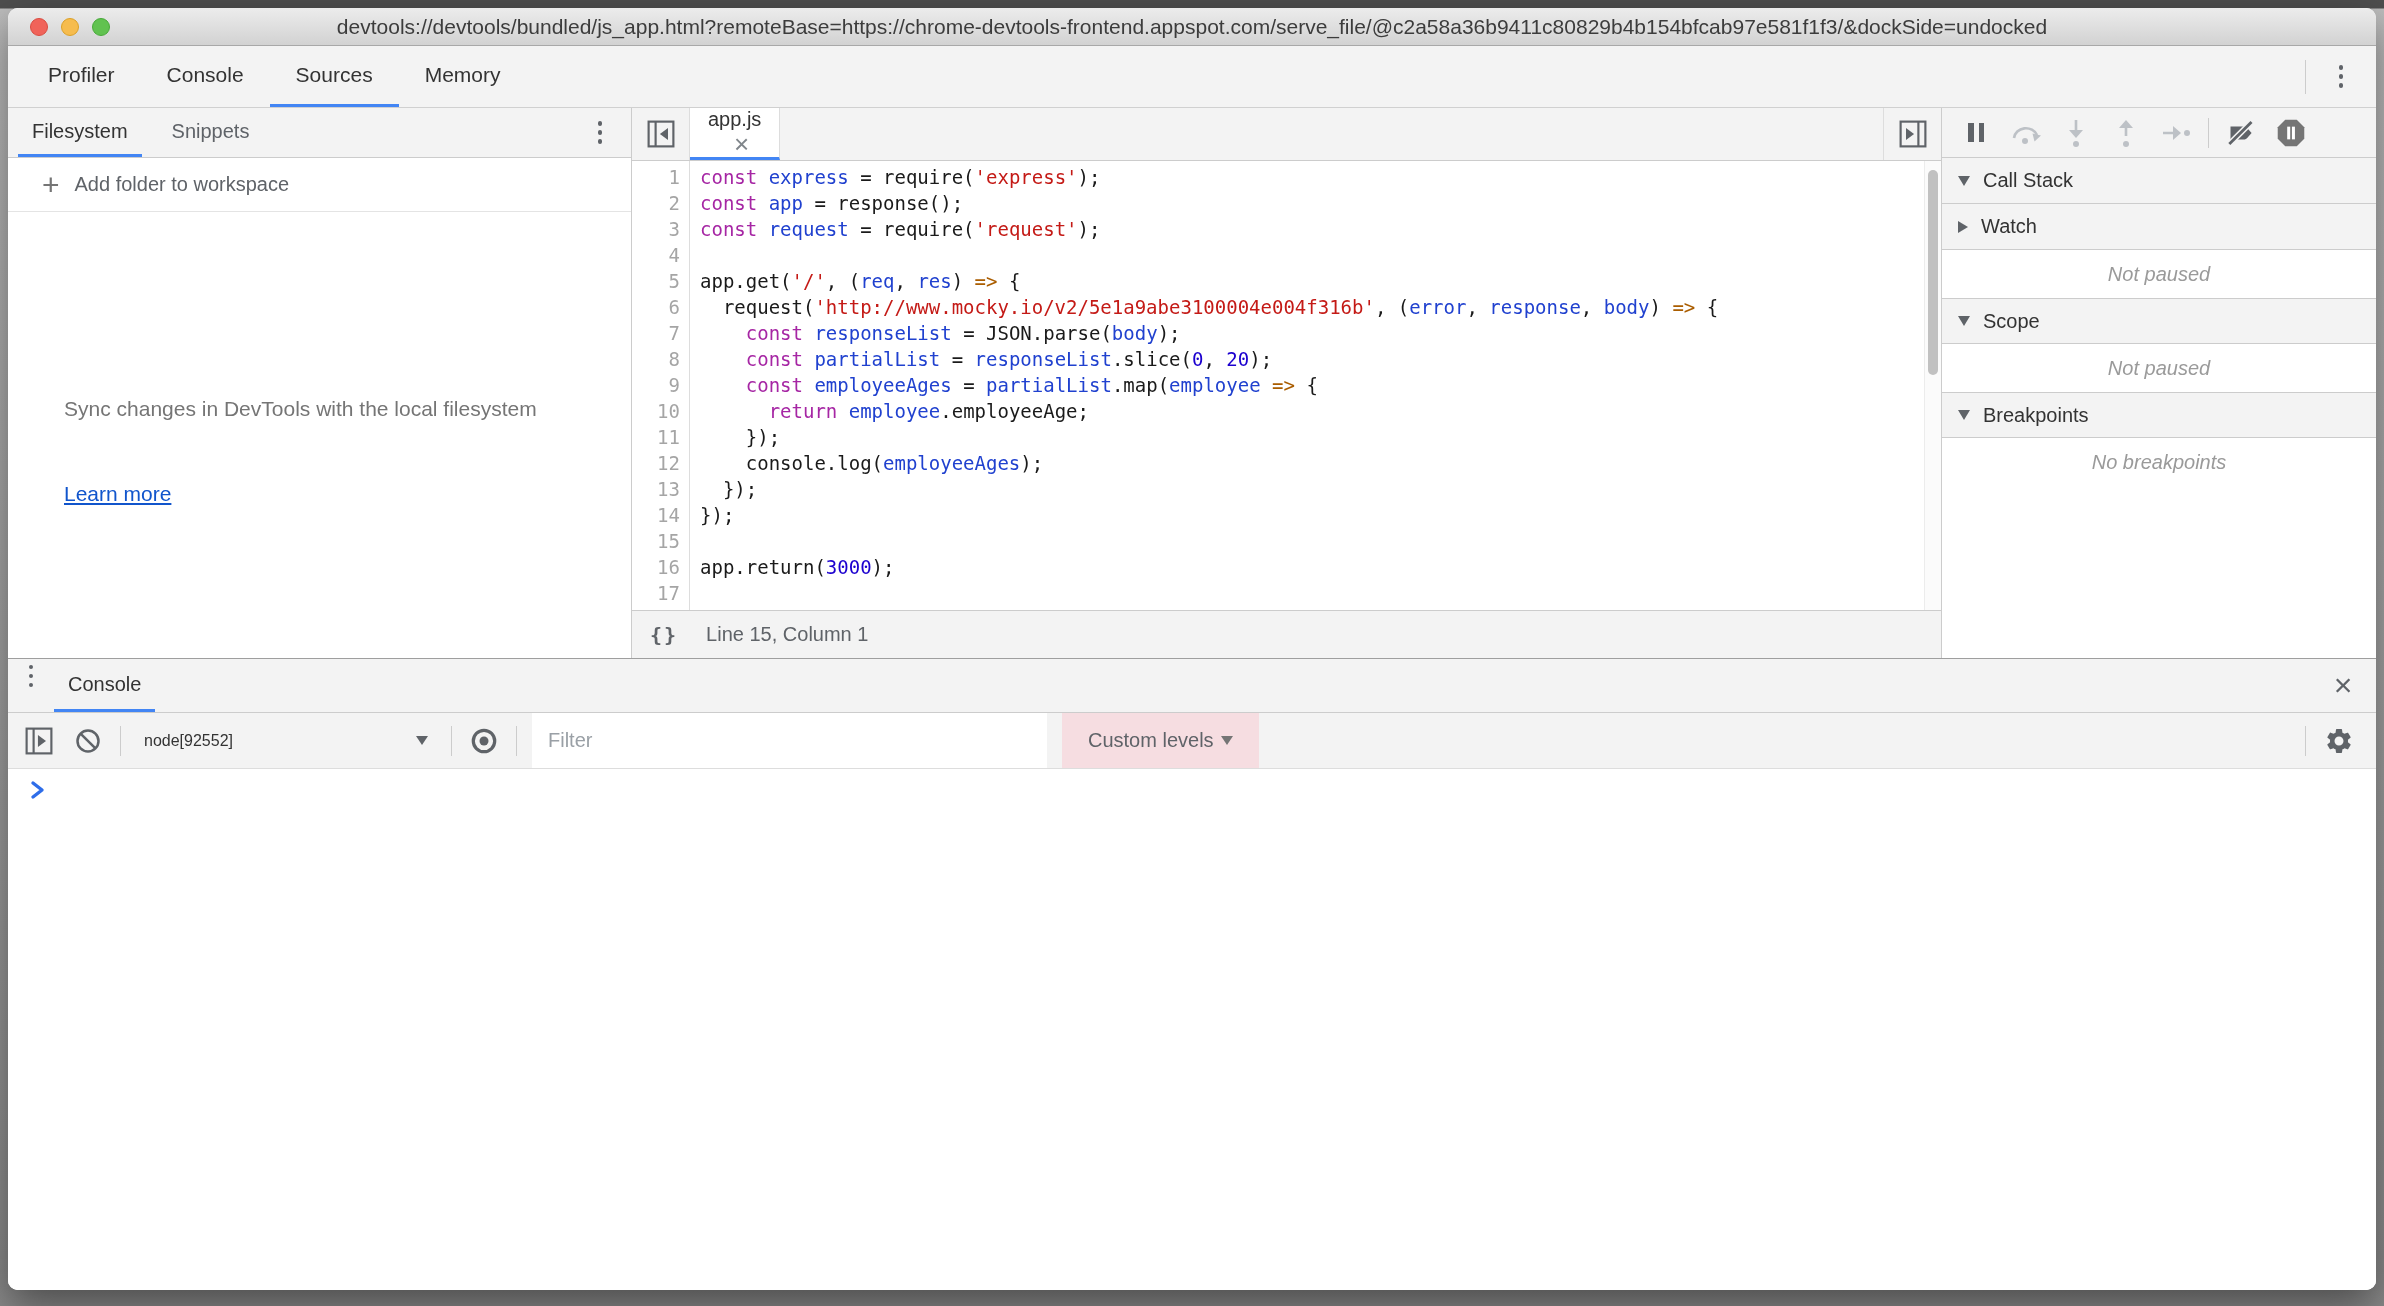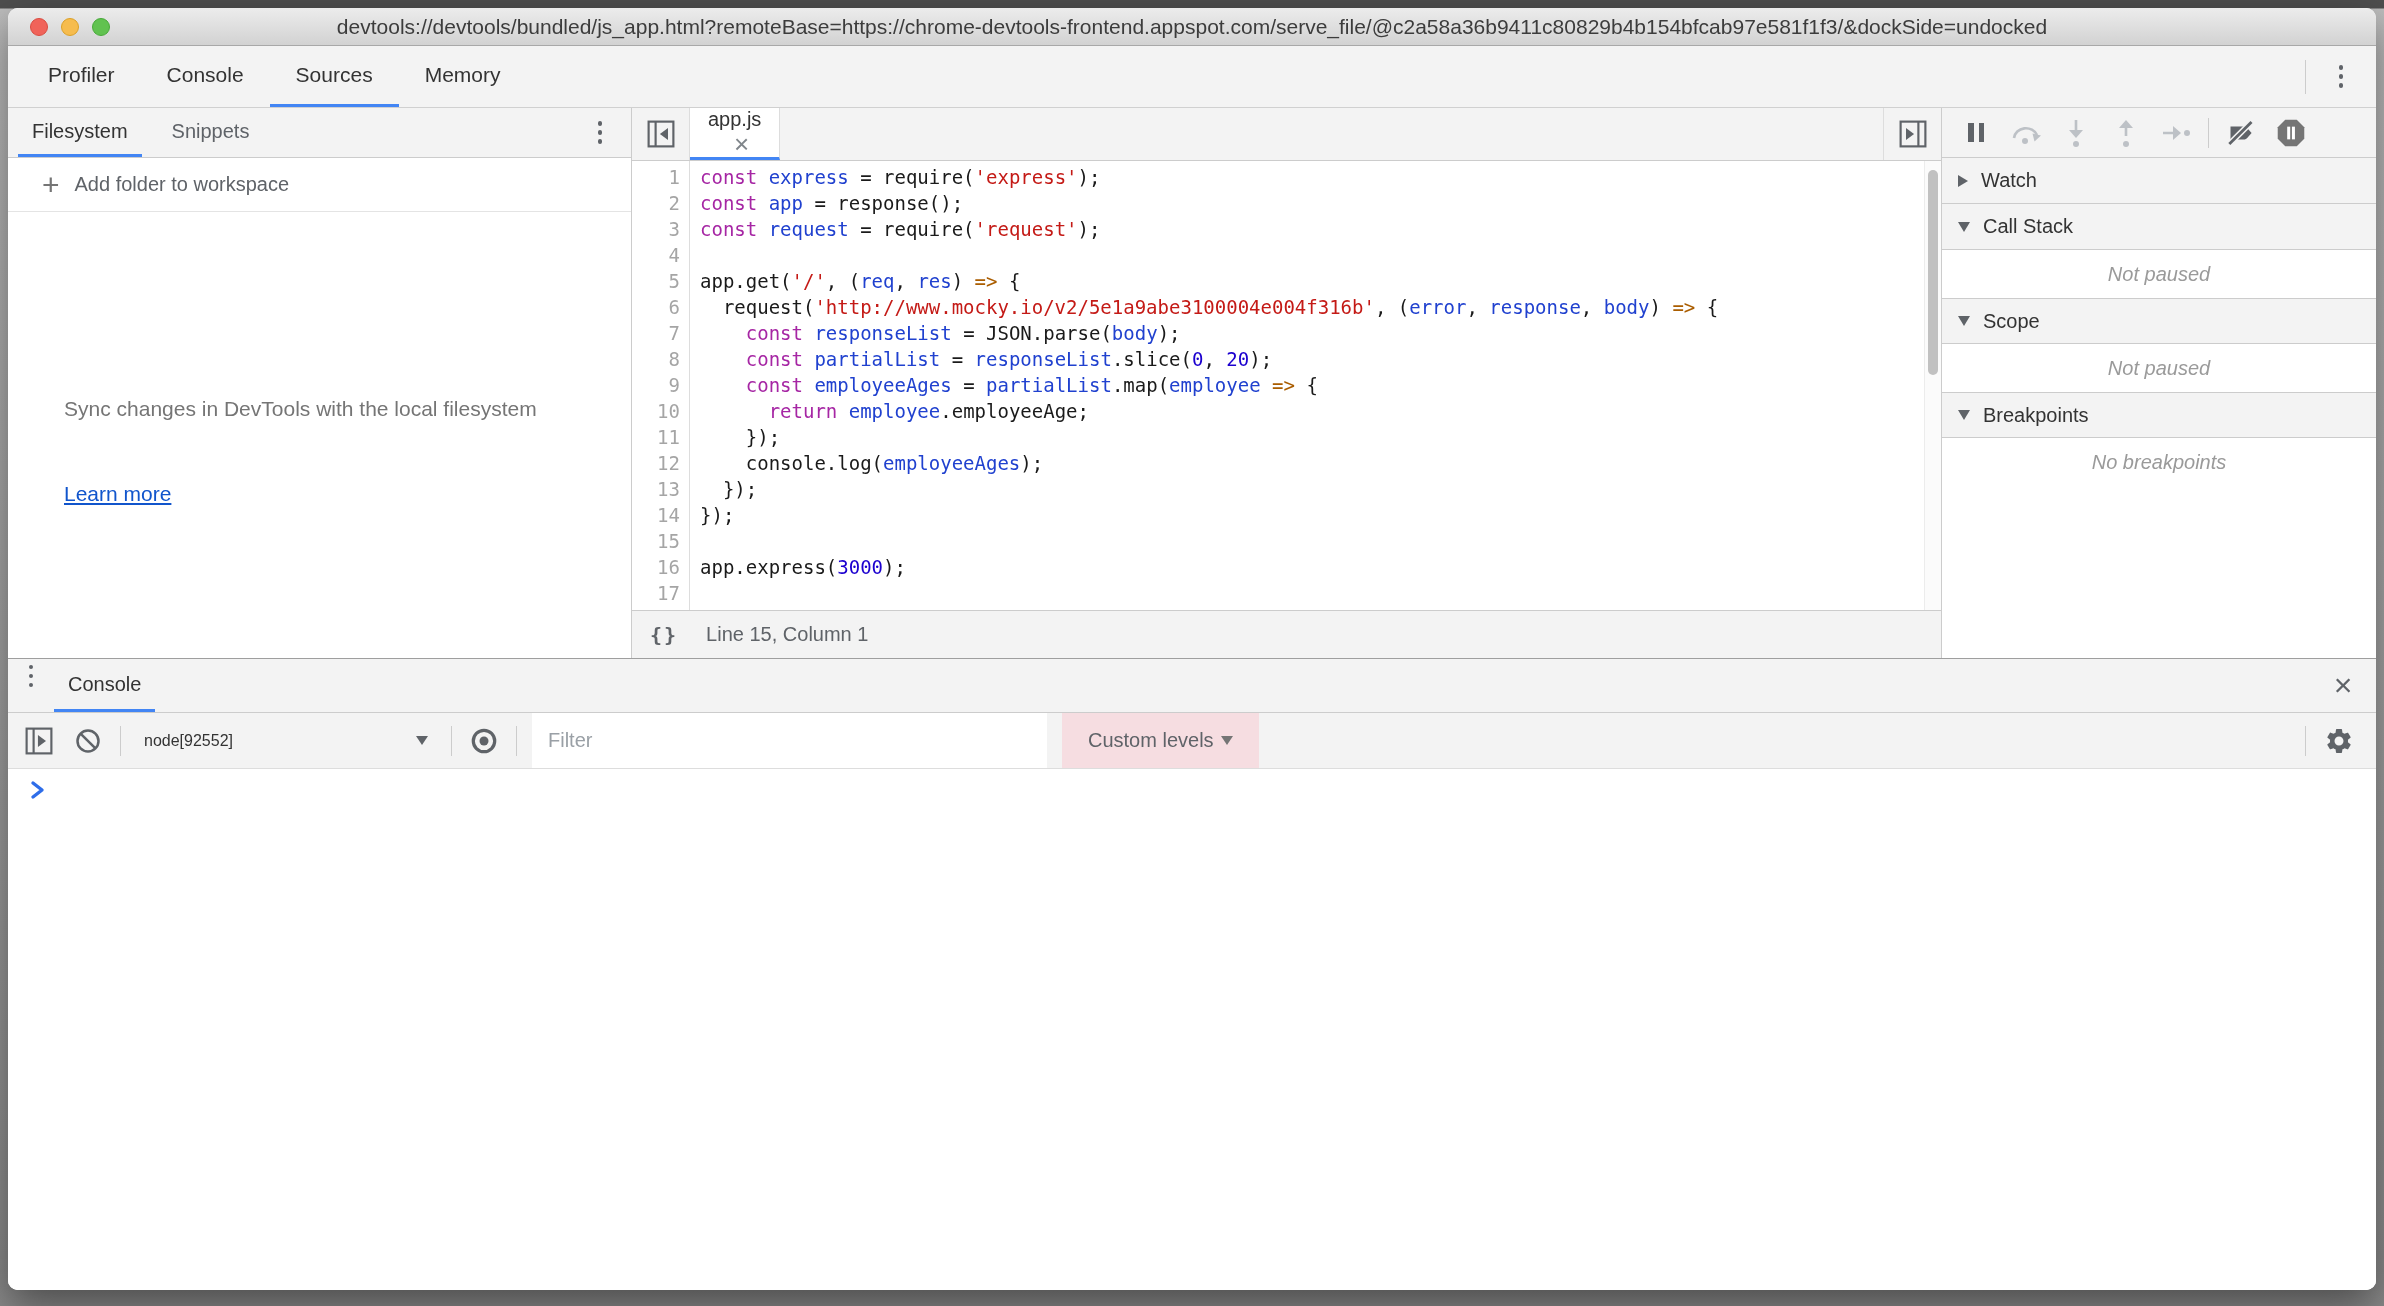--- a/index.html
+++ b/index.html
@@ -196,21 +196,21 @@
             <div class="cl"><span class="tok-p">  request(</span><span class="tok-s">'http://www.mocky.io/v2/5e1a9abe3100004e004f316b'</span><span class="tok-p">, (</span><span class="tok-v">error</span><span class="tok-p">, </span><span class="tok-v">response</span><span class="tok-p">, </span><span class="tok-v">body</span><span class="tok-p">) </span><span class="tok-o">=&gt;</span><span class="tok-p"> {</span></div>
             <div class="cl"><span class="tok-p">    </span><span class="tok-k">const</span><span class="tok-p"> </span><span class="tok-v">responseList</span><span class="tok-p"> = JSON.parse(</span><span class="tok-v">body</span><span class="tok-p">);</span></div>
             <div class="cl"><span class="tok-p">    </span><span class="tok-k">const</span><span class="tok-p"> </span><span class="tok-v">partialList</span><span class="tok-p"> = </span><span class="tok-v">responseList</span><span class="tok-p">.slice(</span><span class="tok-n">0</span><span class="tok-p">, </span><span class="tok-n">20</span><span class="tok-p">);</span></div>
             <div class="cl"><span class="tok-p">    </span><span class="tok-k">const</span><span class="tok-p"> </span><span class="tok-v">employeeAges</span><span class="tok-p"> = </span><span class="tok-v">partialList</span><span class="tok-p">.map(</span><span class="tok-v">employee</span><span class="tok-p"> </span><span class="tok-o">=&gt;</span><span class="tok-p"> {</span></div>
             <div class="cl"><span class="tok-p">      </span><span class="tok-k">return</span><span class="tok-p"> </span><span class="tok-v">employee</span><span class="tok-p">.employeeAge;</span></div>
             <div class="cl"><span class="tok-p">    });</span></div>
             <div class="cl"><span class="tok-p">    console.log(</span><span class="tok-v">employeeAges</span><span class="tok-p">);</span></div>
             <div class="cl"><span class="tok-p">  });</span></div>
             <div class="cl"><span class="tok-p">});</span></div>
             <div class="cl">&nbsp;</div>
-            <div class="cl"><span class="tok-p">app.express(</span><span class="tok-n">3000</span><span class="tok-p">);</span></div>
+            <div class="cl"><span class="tok-p">app.return(</span><span class="tok-n">3000</span><span class="tok-p">);</span></div>
             <div class="cl">&nbsp;</div>
           </div>
         <div class="scrollbar">
           <div class="thumb"></div>
         </div>
       </div>
       <div class="statusbar">
         <span class="pp">{}</span>
         <span class="status-text">Line 15, Column 1</span>
       </div>
@@ -263,26 +263,26 @@
         <span class="dbg-btn">
           <svg width="30" height="30" viewBox="0 0 26 26">
             <polygon points="8,1.5 18,1.5 24.5,8 24.5,18 18,24.5 8,24.5 1.5,18 1.5,8" fill="#757575"></polygon>
             <rect x="9.7" y="7.5" width="2.6" height="11" fill="#fff"></rect>
             <rect x="13.8" y="7.5" width="2.6" height="11" fill="#fff"></rect>
           </svg>
         </span>
       </div>
 
       <div class="section-h">
+        <span class="tri-d"></span>
+        <span>Call Stack</span>
+      </div>
+      <div class="section-h">
         <span class="tri-r"></span>
         <span>Watch</span>
-      </div>
-      <div class="section-h">
-        <span class="tri-d"></span>
-        <span>Call Stack</span>
       </div>
       <div class="section-c">Not paused</div>
       <div class="section-h bt">
         <span class="tri-d"></span>
         <span>Scope</span>
       </div>
       <div class="section-c">Not paused</div>
       <div class="section-h bt">
         <span class="tri-d"></span>
         <span>Breakpoints</span>

